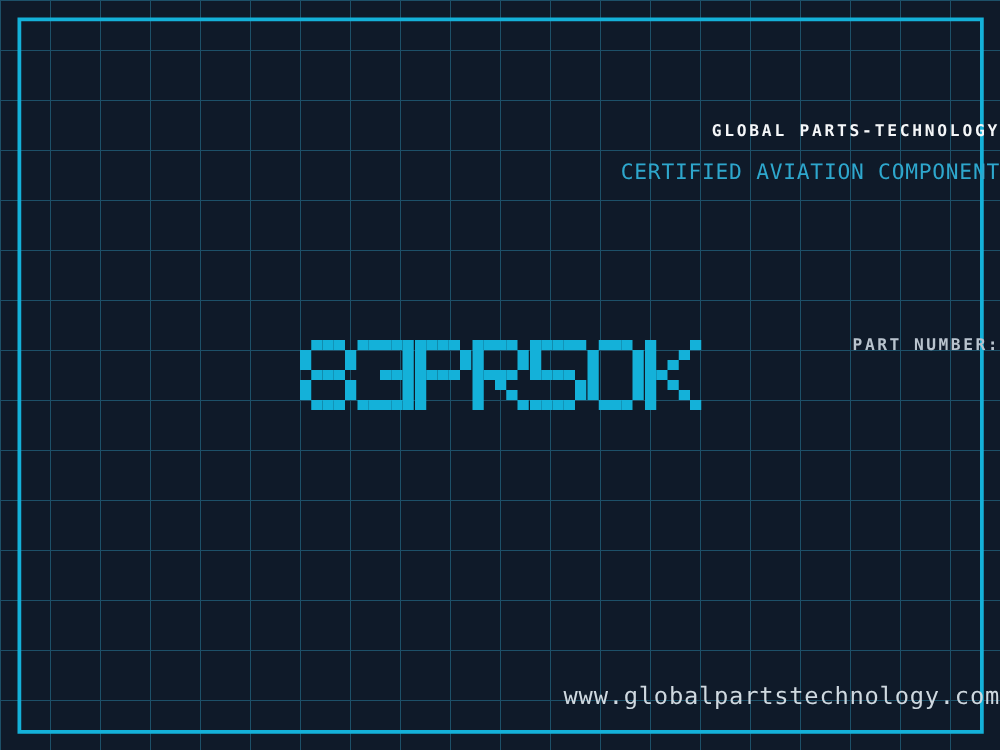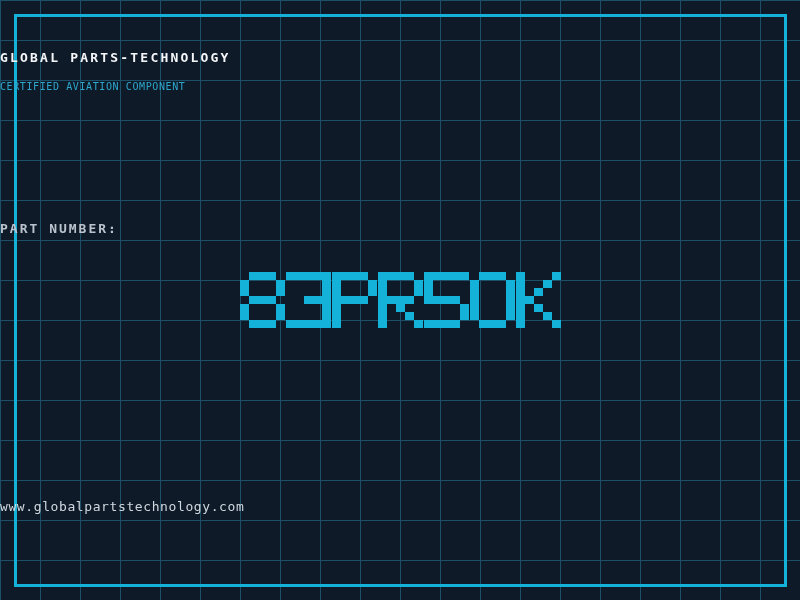--- a/index.html
+++ b/index.html
@@ -20,34 +20,35 @@
   }
   .border-frame {
     position: absolute;
     left: 14px; top: 14px; right: 13px; bottom: 13px;
     border: 3px solid var(--color-accent, #14b1d9);
     pointer-events: none;
   }
   .txt {
     position: absolute;
     left: 0; right: 0;
-    text-align: left;
+    text-align: right;
     line-height: 1;
     white-space: pre;
+    margin-top: 48px;
   }
   .title {
     top: 51px;
     font-size: 13px;
     font-weight: bold;
     letter-spacing: 2.2px;
     color: var(--color-title-text, #f4f6f8);
   }
   .subtitle {
     top: 82px;
-    font-size: 10px;
+    font-size: 17px;
     letter-spacing: 0.6px;
     color: var(--color-subtitle-text, #2ea7cd);
   }
   .part-label {
     top: 222px;
     font-size: 13px;
     letter-spacing: 2px;
     color: var(--color-label-text, #b9c3cd);
     font-weight: bold;
   }
@@ -61,21 +62,21 @@
   }
   .pixchar {
     display: grid;
     grid-template-columns: repeat(5, 9px);
     grid-auto-rows: 8px;
   }
   .px { width: 9px; height: 8px; }
   .px.on { background: var(--color-accent, #14b1d9); }
   .footer-url {
     top: 500px;
-    font-size: 13px;
+    font-size: 19px;
     letter-spacing: 0.6px;
     color: var(--color-url-text, #cfd8df);
   }
 </style>
 </head>
 <body>
 
 <div class="screen">
   <div class="border-frame"></div>
 

